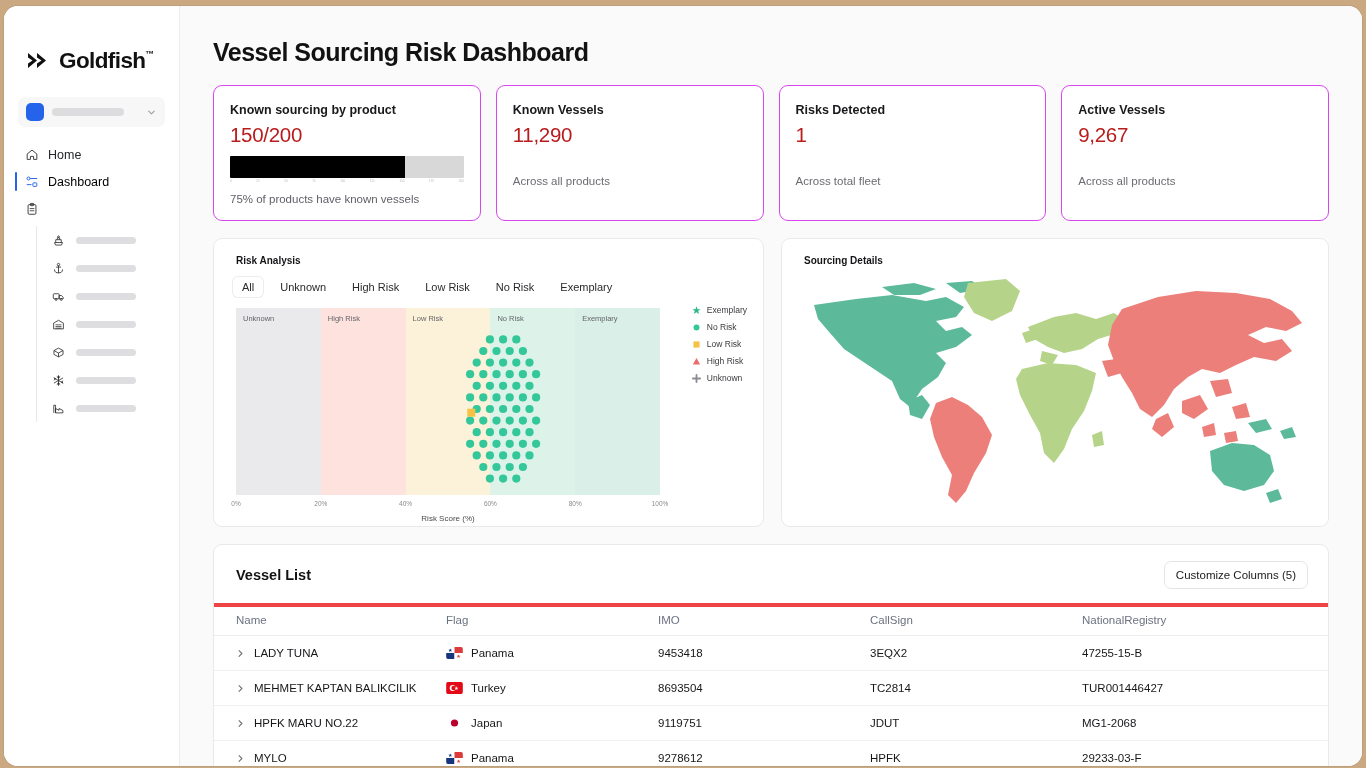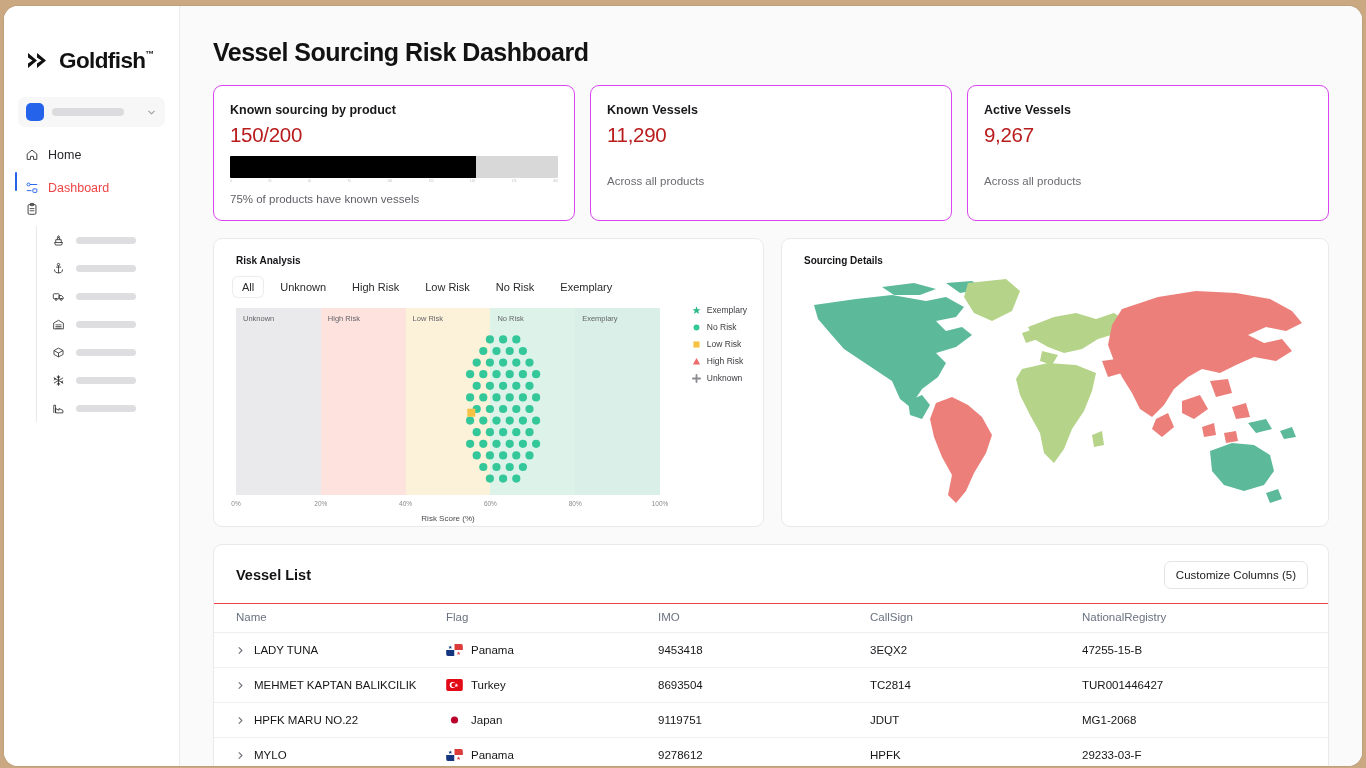--- a/index.html
+++ b/index.html
@@ -80,21 +80,21 @@
   .nav-item {
     display: flex;
     align-items: center;
     gap: 9px;
     height: 27px;
     padding: 0 12px 0 20px;
     font-size: 12.5px;
     color: #26272b;
     position: relative;
   }
-  .nav-item.active { color: #ef4444; align-items: flex-end; }
+  .nav-item.active { color: #000000; }
   .nav-item.active::before {
     content: "";
     position: absolute;
     left: 11px; top: 4px;
     width: 2px; height: 19px;
     background: #2563eb;
     border-radius: 2px;
   }
   .nav-icon { width: 15px; height: 15px; flex: 0 0 15px; display: flex; align-items: center; justify-content: center; }
 
@@ -320,21 +320,21 @@
     padding: 7px 11px;
     background: #fff;
   }
   table { width: 100%; border-collapse: collapse; }
   thead th {
     text-align: left;
     font-size: 11.5px;
     font-weight: 400;
     color: #6b7280;
     padding: 7px 0 9px 0;
-    border-top: 1px solid #ef4444;
+    border-top: 4px solid #ef4444;
     border-bottom: 1px solid #eeeef0;
   }
   tbody td {
     font-size: 11.5px;
     color: #17171a;
     padding: 11px 0;
     border-bottom: 1px solid #f0f0f2;
   }
   .c-name { width: 232px; padding-left: 22px !important; }
   .c-flag { width: 212px; }
@@ -526,20 +526,25 @@
         </div>
         <div class="kpi-foot">75% of products have known vessels</div>
       </div>
 
       <div class="kpi">
         <div class="kpi-label">Known Vessels</div>
         <div class="kpi-value">11,290</div>
         <div class="kpi-sub">Across all products</div>
       </div>
 
+      <div class="kpi">
+        <div class="kpi-label">Risks Detected</div>
+        <div class="kpi-value">1</div>
+        <div class="kpi-sub">Across total fleet</div>
+      </div>
 
       <div class="kpi">
         <div class="kpi-label">Active Vessels</div>
         <div class="kpi-value">9,267</div>
         <div class="kpi-sub">Across all products</div>
       </div>
     </section>
 
     <section class="panel-row">
 

